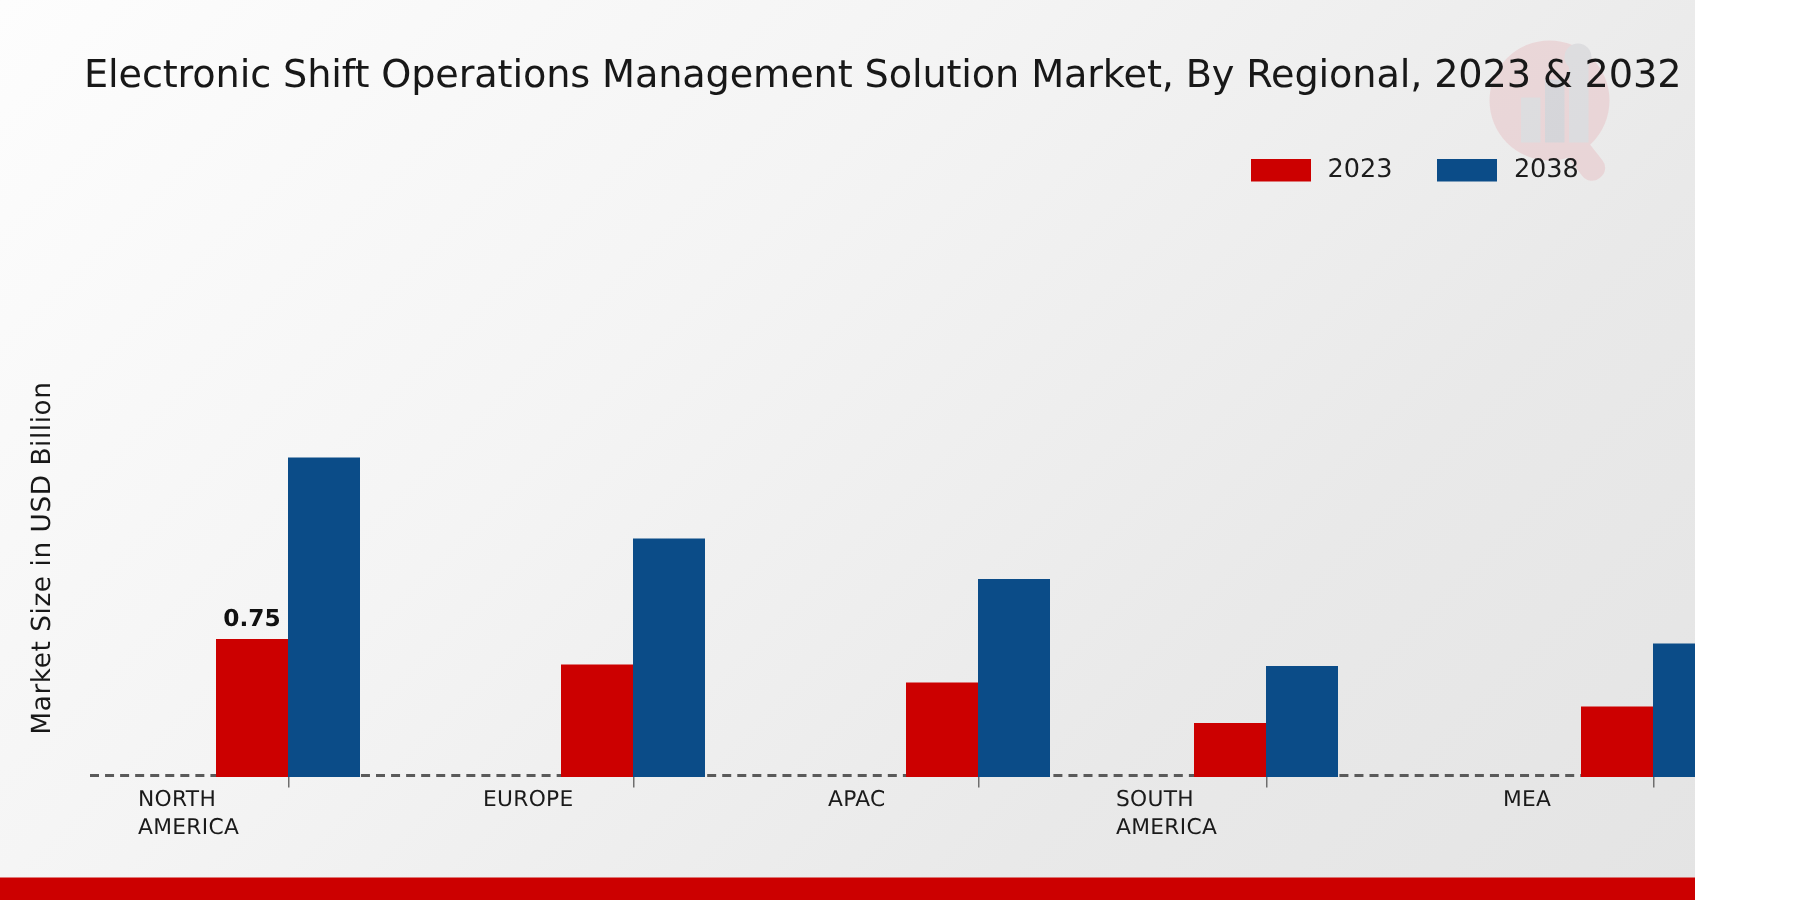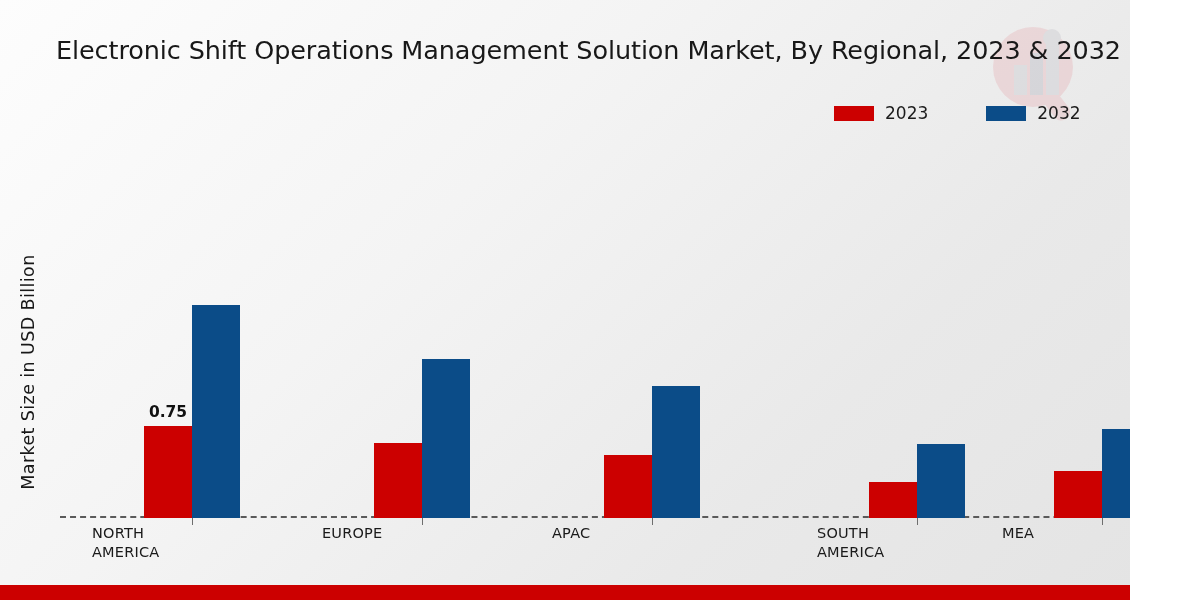--- a/index.html
+++ b/index.html
@@ -42,21 +42,21 @@
     white-space: pre-wrap;
   }
 
   
   #legend {
     position: absolute;
     left: 834px;
     top: 103px;
     display: flex;
     align-items: center;
-    gap: 58px;
+    gap: 30px;
   }
   .legend-item { display: flex; align-items: center; gap: 11px; }
   .legend-swatch { width: 40px; height: 15px; display: block; }
   .legend-label { font-size: 17px; color: #1c1c1c; }
 
   
   #y-axis-title {
     position: absolute;
     left: -142px;
     top: 362px;
@@ -162,21 +162,21 @@
 
   <div id="chart-title">Electronic Shift Operations Management Solution Market, By Regional, 2023 &amp; 2032</div>
 
   <div id="legend">
     <div class="legend-item">
       <span class="legend-swatch" style="background:#cc0000"></span>
       <span class="legend-label">2023</span>
     </div>
     <div class="legend-item">
       <span class="legend-swatch" style="background:#0b4c88"></span>
-      <span class="legend-label">2032</span>
+      <span class="legend-label">2038</span>
     </div>
   </div>
 
   <div id="y-axis-title">Market Size in USD Billion</div>
 
   <div id="plot-area">
     <div id="baseline"></div>
 
     <div class="bar-group" style="left:32px">
       <div class="bars">
@@ -201,21 +201,21 @@
 
     <div class="bar-group" style="left:492px">
       <div class="bars">
         <div class="bar red" style="height: 62.5274px; background: rgb(204, 0, 0);"></div>
         <div class="bar blue" style="height: 132.411px; background: rgb(11, 76, 136);"></div>
       </div>
       <div class="tick"></div>
       <div class="cat-label">APAC</div>
     </div>
 
-    <div class="bar-group" style="left:757px">
+    <div class="bar-group" style="left:684px">
       <div class="bars">
         <div class="bar red" style="height: 35.5548px; background: rgb(204, 0, 0);"></div>
         <div class="bar blue" style="height: 73.5616px; background: rgb(11, 76, 136);"></div>
       </div>
       <div class="tick"></div>
       <div class="cat-label">SOUTH
 AMERICA</div>
     </div>
 
     <div class="bar-group" style="left:942px">

